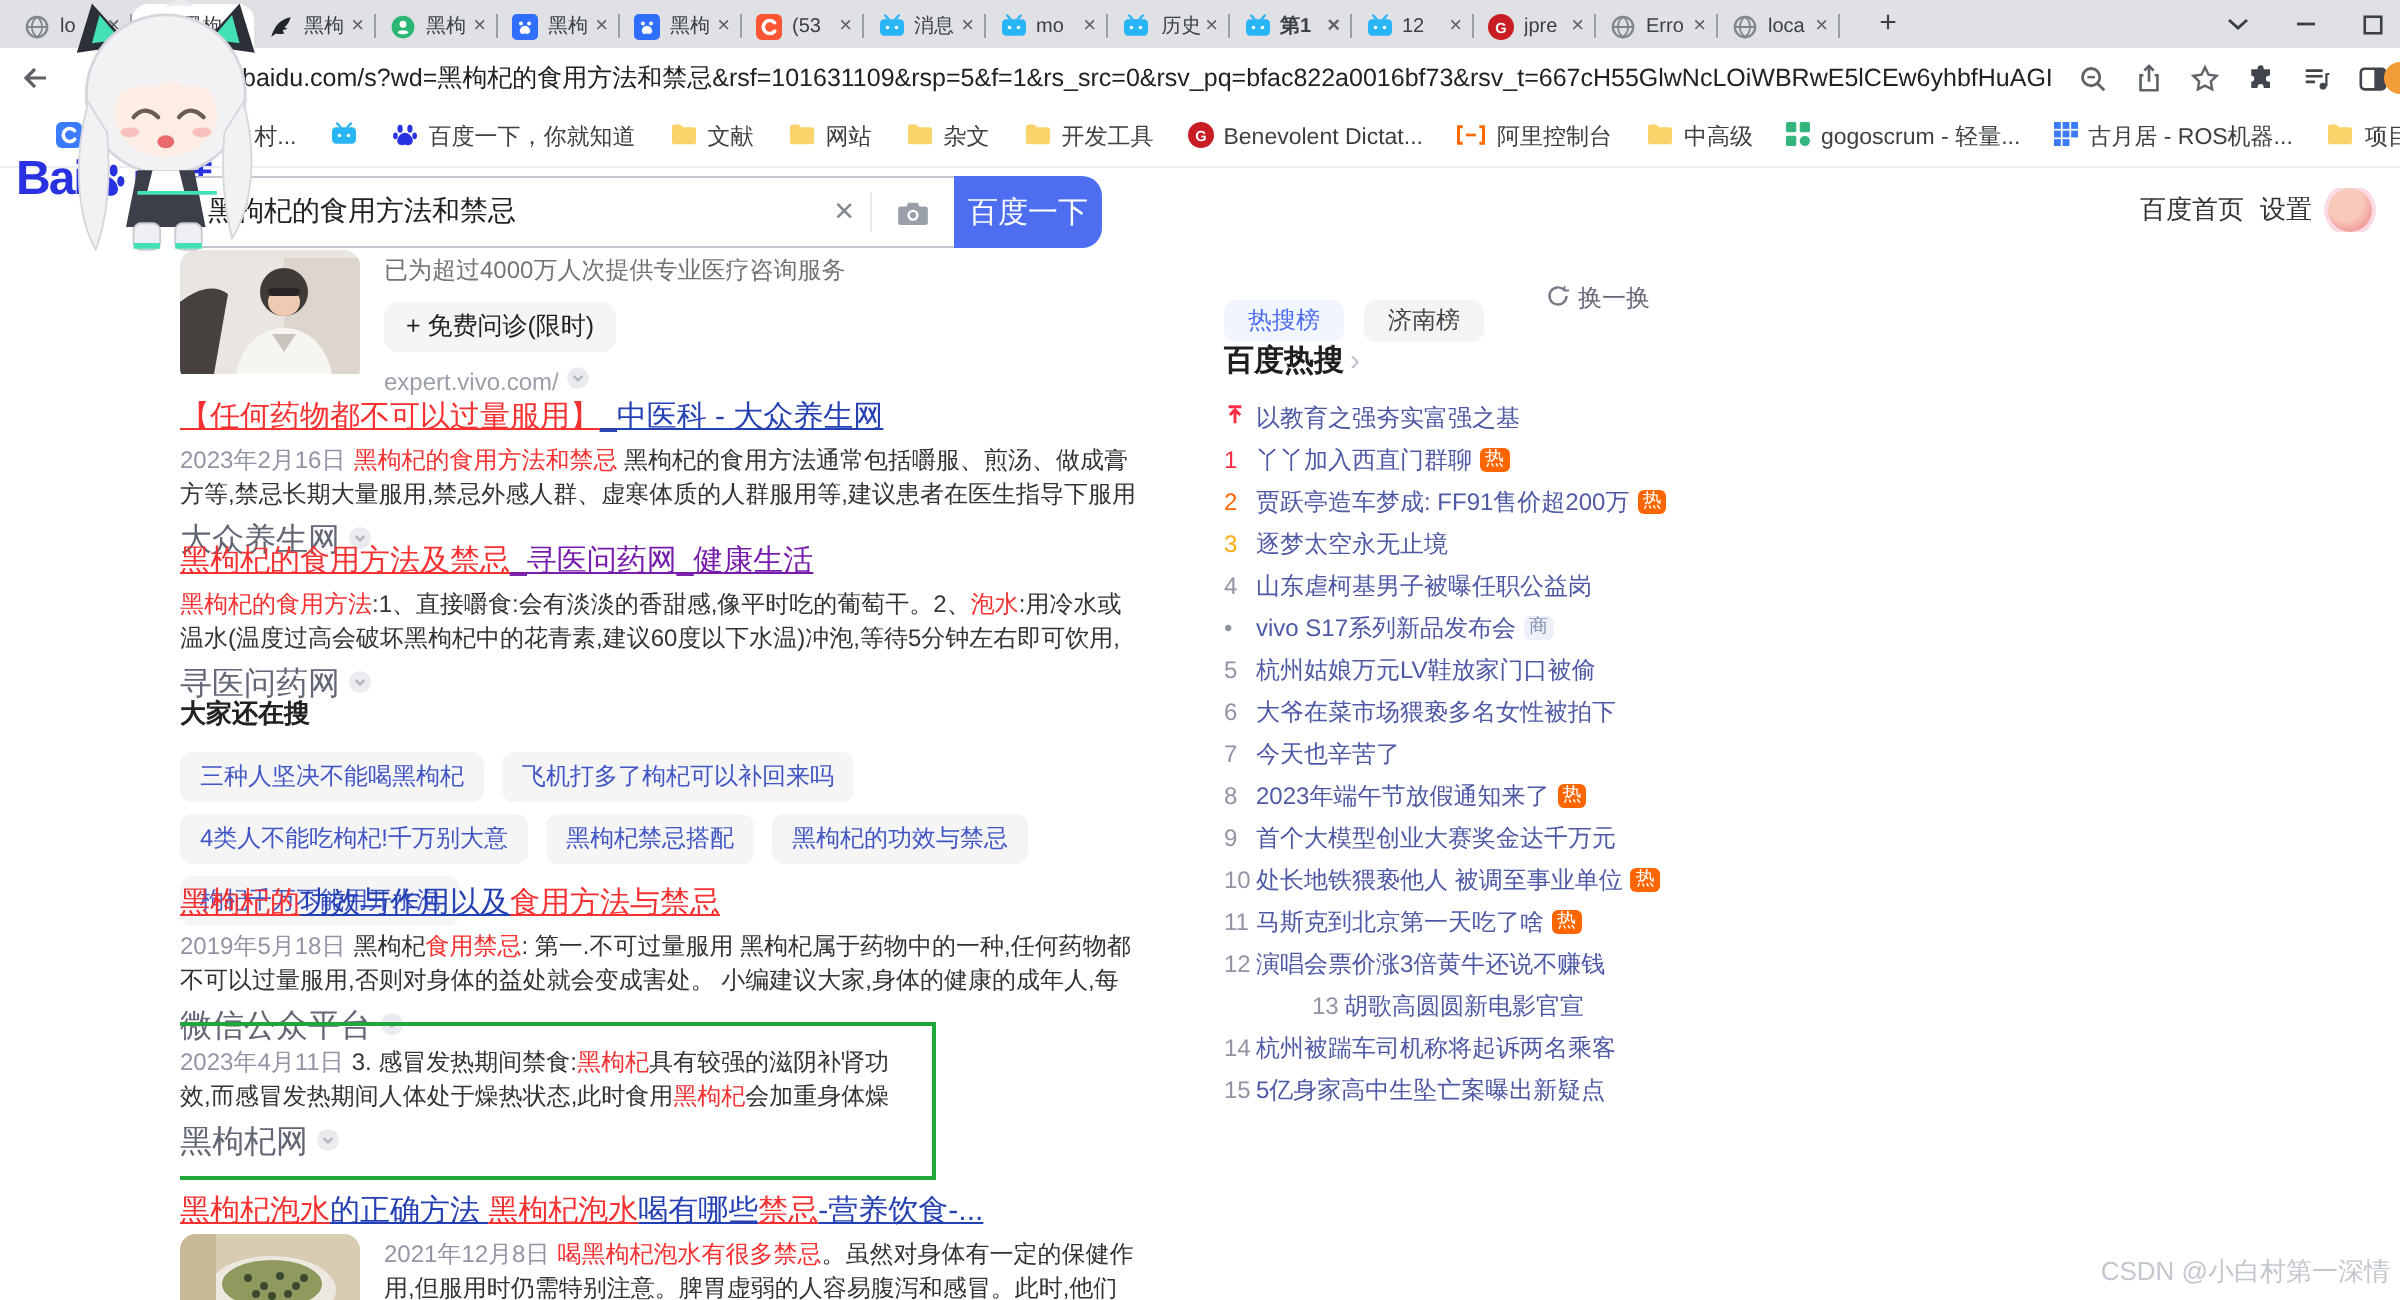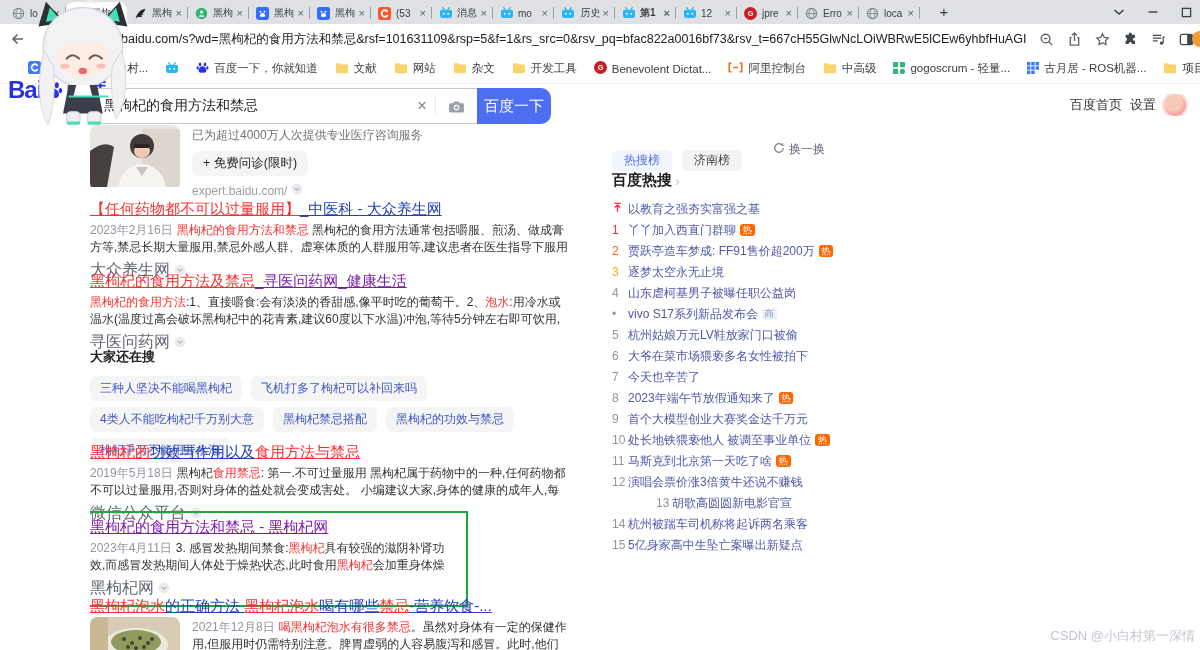--- a/index.html
+++ b/index.html
@@ -482,21 +482,21 @@
             <rect width="90" height="62" fill="#E9E6E2"></rect>
             <rect x="52" y="4" width="38" height="58" fill="#DCD6CE"></rect>
             <path d="M0 62V26c9-7 17-9 24-4l-7 40z" fill="#46413E"></path>
             <circle cx="52" cy="21" r="12" fill="#403A38"></circle>
             <ellipse cx="52" cy="26" rx="8" ry="7" fill="#EFC9B2"></ellipse>
             <rect x="44" y="19" width="16" height="4" rx="2" fill="#2A2424"></rect>
             <path d="M28 62c3-15 13-23 24-23s21 8 24 23z" fill="#F7F5F2"></path>
             <path d="M46 42l6 9 6-9" fill="#C9C4BE"></path>
           </svg></div>
         <div style="margin-left: 102px; padding-top: 4px;"><div class="exline">已为超过4000万人次提供专业医疗咨询服务</div><span class="exbtn">+ 免费问诊(限时)</span><div class="exdom">
-            <span>expert.baidu.com/</span>
+            <span>expert.vivo.com/</span>
             <span class="ic"><svg viewBox="0 0 12 12" width="12" height="12">
                 <circle cx="6" cy="6" r="5.4" fill="#E9EBEF"></circle>
                 <path d="M3.8 5l2.2 2.2L8.2 5" stroke="#B2B6BE" stroke-width="1.2" fill="none"></path>
               </svg></span>
           </div></div>
       </div>
       <div class="sec" style="top: 80px;">
         <div class="r-title"><span class="seg-red">【任何药物都不可以过量服用】</span><span class="seg-blue">_中医科 - 大众养生网</span></div>
         <div class="snippet"><span class="date">2023年2月16日</span><span class="seg-red">黑枸杞的食用方法和禁忌</span><span class="seg-n"> 黑枸杞的食用方法通常包括嚼服、煎汤、做成膏方等,禁忌长期大量服用,禁忌外感人群、虚寒体质的人群服用等,建议患者在医生指导下服用黑...</span></div>
         <div class="srcrow">
@@ -539,21 +539,20 @@
         <div class="srcrow">
           <span>微信公众平台</span>
           <span class="ic"><svg viewBox="0 0 12 12" width="12" height="12">
               <circle cx="6" cy="6" r="5.4" fill="#E9EBEF"></circle>
               <path d="M3.8 5l2.2 2.2L8.2 5" stroke="#B2B6BE" stroke-width="1.2" fill="none"></path>
             </svg></span>
         </div>
       </div>
       <div class="sec" style="top: 391px; left: 0px;">
         <div class="greenbox">
-          <div class="r-title"><span class="seg-purple">黑枸杞的食用方法和禁忌 - 黑枸杞网</span></div>
           <div class="snippet"><span class="date">2023年4月11日</span><span class="seg-n">3. 感冒发热期间禁食:</span><span class="seg-red">黑枸杞</span><span class="seg-n">具有较强的滋阴补肾功效,而感冒发热期间人体处于燥热状态,此时食用</span><span class="seg-red">黑枸杞</span><span class="seg-n">会加重身体燥热,不利于身体康复。 以上是关于</span></div>
           <div class="srcrow">
             <span>黑枸杞网</span>
             <span class="ic"><svg viewBox="0 0 12 12" width="12" height="12">
                 <circle cx="6" cy="6" r="5.4" fill="#E9EBEF"></circle>
                 <path d="M3.8 5l2.2 2.2L8.2 5" stroke="#B2B6BE" stroke-width="1.2" fill="none"></path>
               </svg></span>
           </div>
         </div>
       </div>

